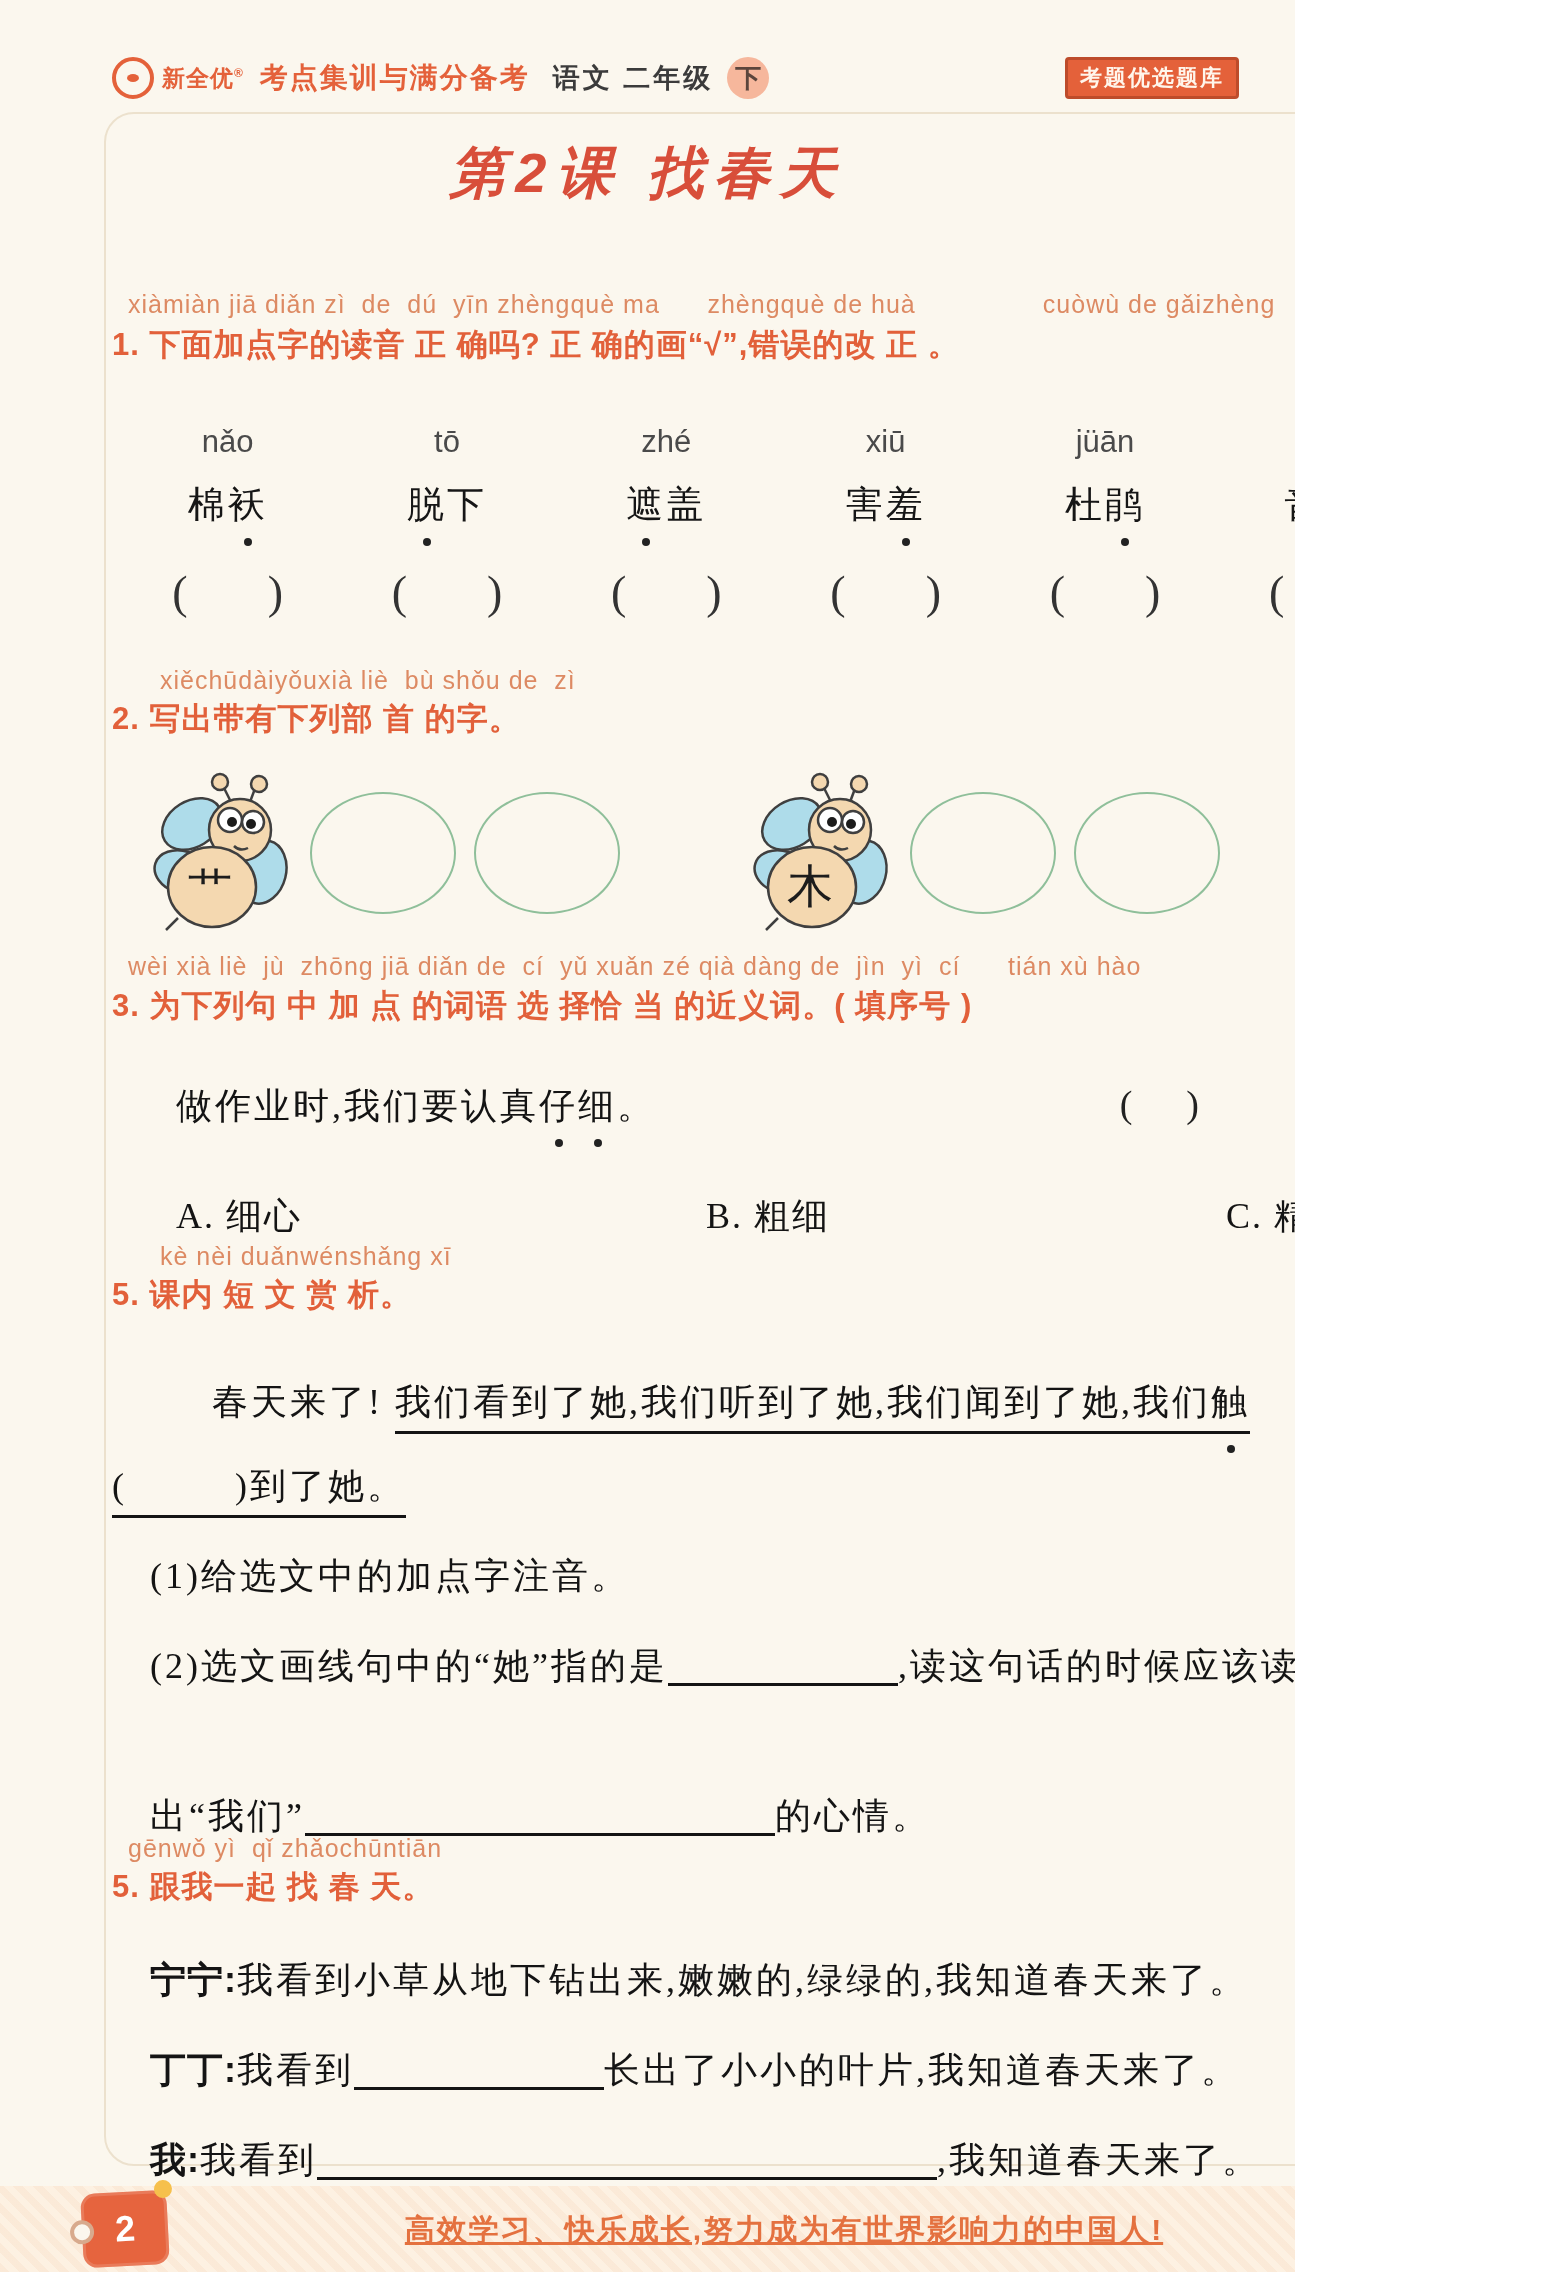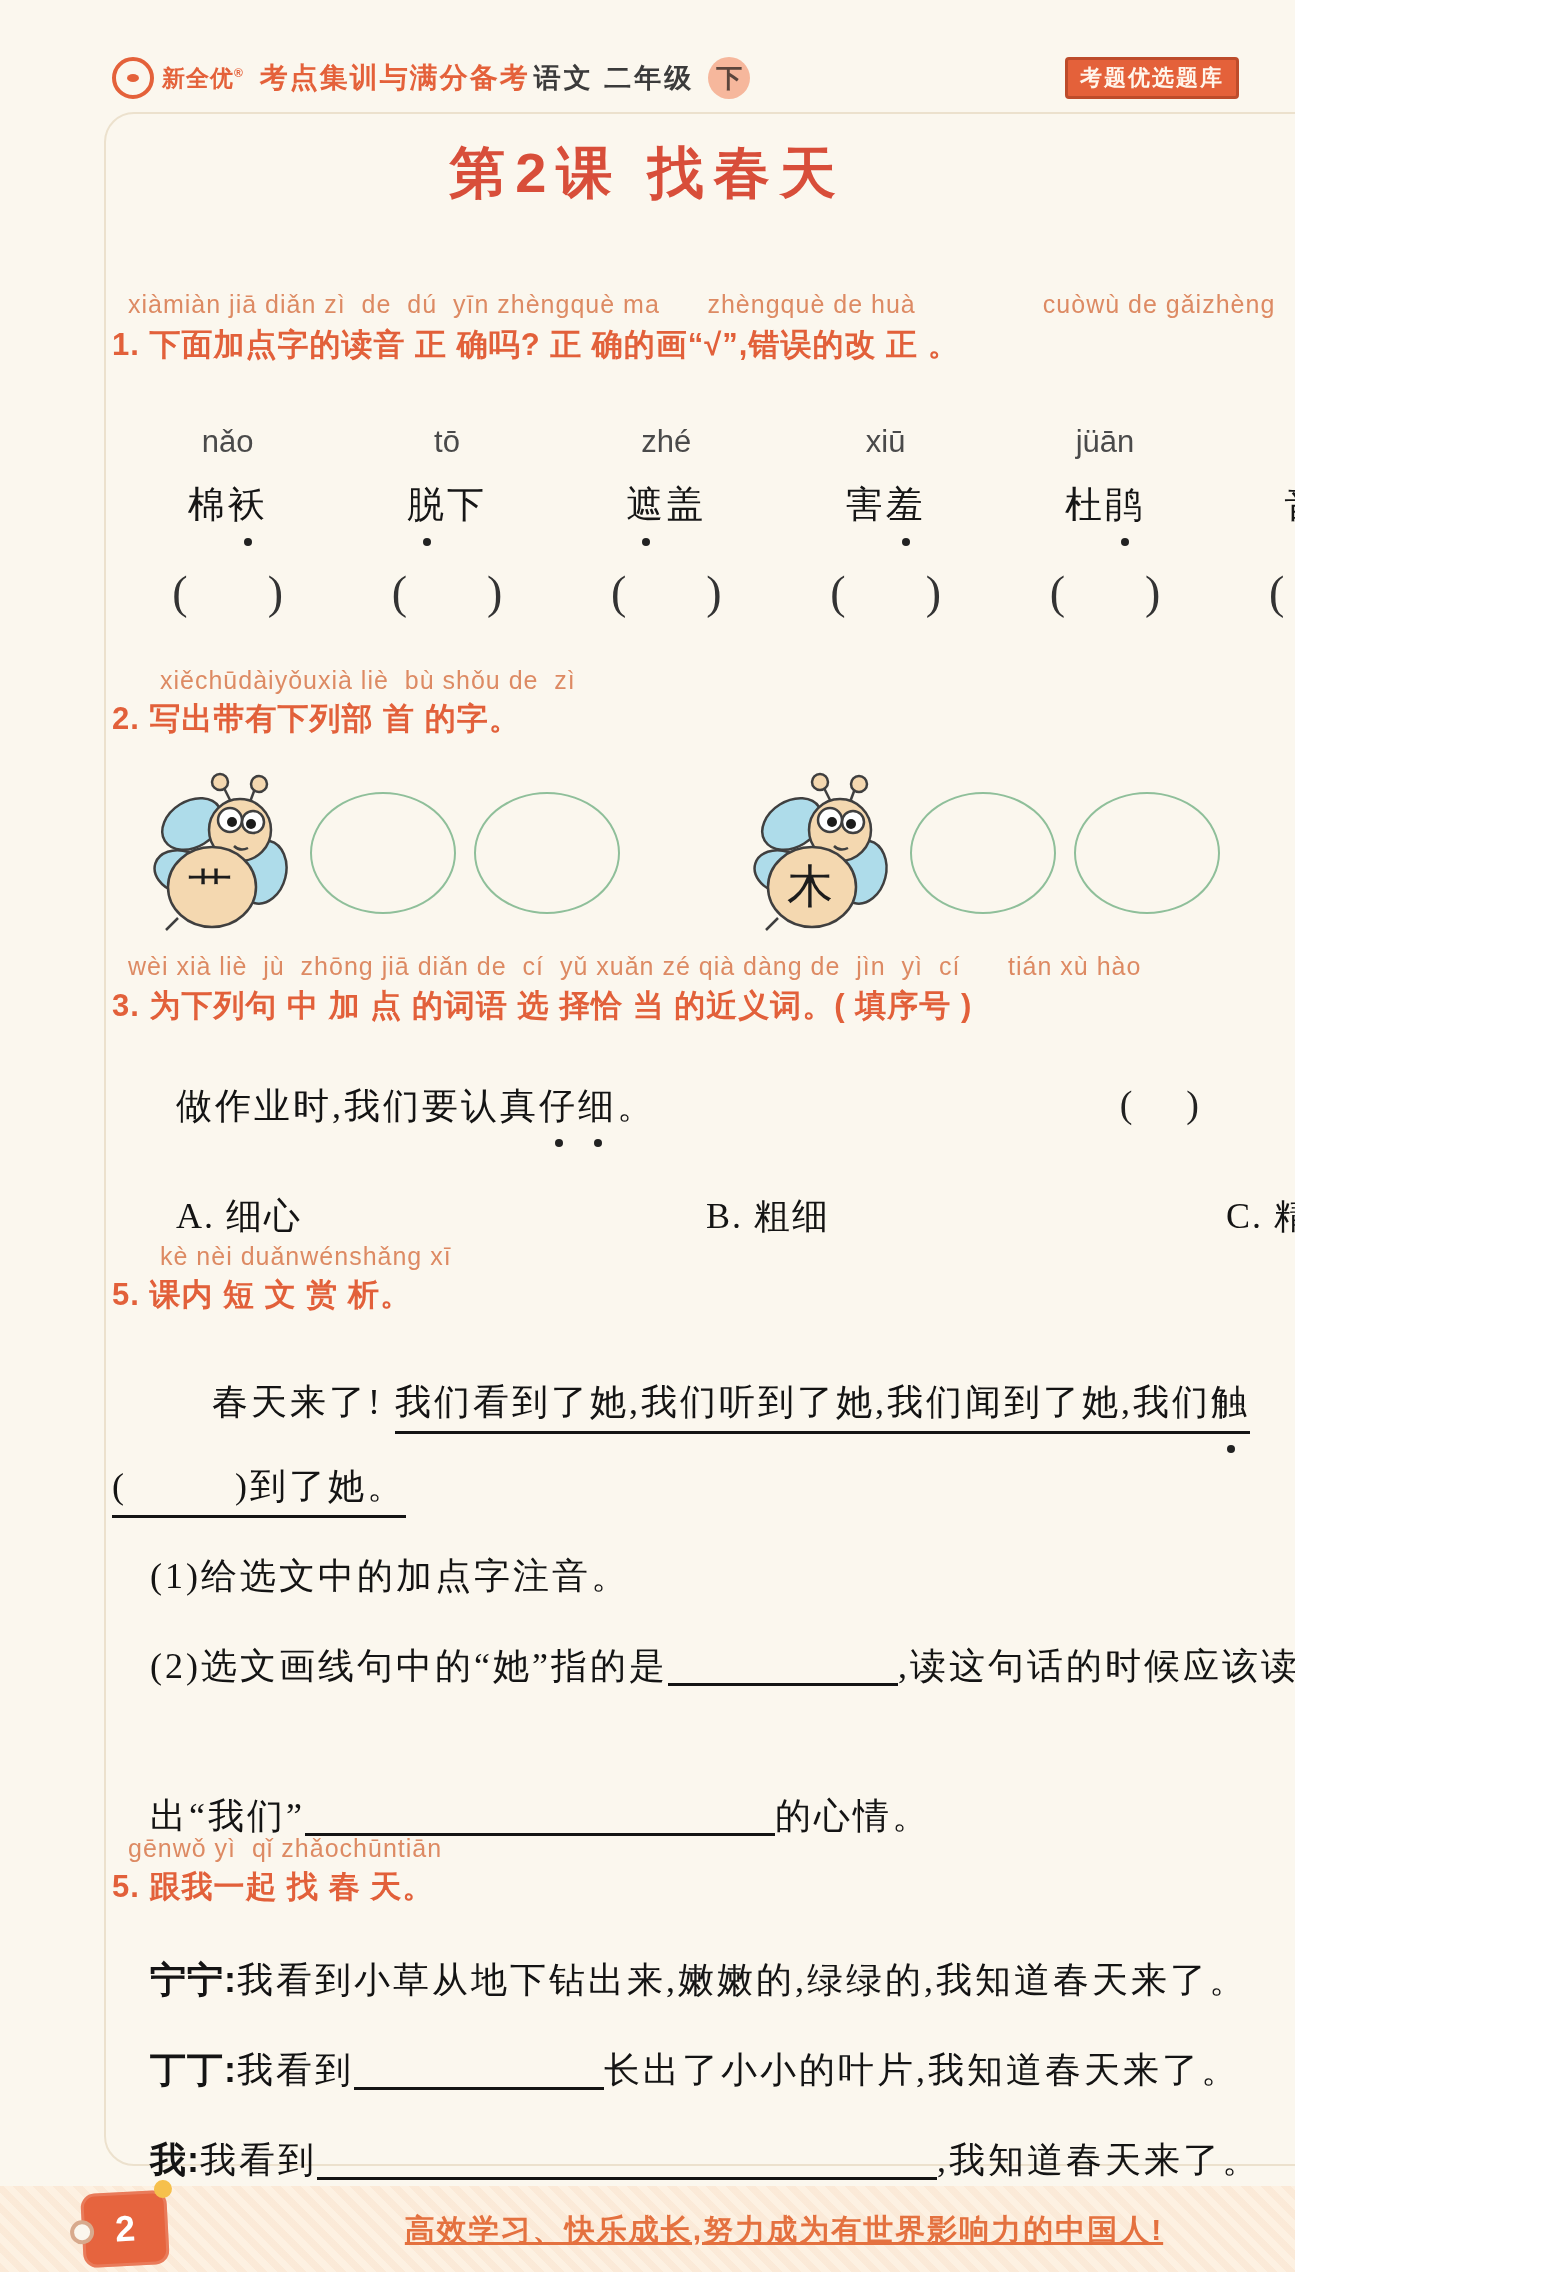--- a/index.html
+++ b/index.html
@@ -8,28 +8,28 @@
   .frame{position:absolute;left:104px;top:112px;width:1356px;height:2050px;
          border:2px solid #ece1cd;border-radius:30px;}
   
   .header{position:absolute;left:112px;top:54px;right:56px;height:48px;display:flex;align-items:center;}
   .logo-mark{width:34px;height:34px;border:4px solid #e4613a;border-radius:50%;position:relative;flex:0 0 auto;}
   .logo-mark::after{content:"";position:absolute;left:50%;top:50%;width:12px;height:8px;
          border-radius:50%;background:#e4613a;transform:translate(-50%,-50%);}
   .logo-text{font-weight:bold;color:#e4613a;font-size:23px;margin-left:8px;letter-spacing:1px;}
   .logo-reg{font-size:12px;color:#e4613a;vertical-align:super;}
   .series{font-weight:bold;color:#e4613a;font-size:28px;margin-left:16px;letter-spacing:2px;}
-  .subject{color:#3b3b3b;font-size:27px;font-weight:bold;margin-left:4px;letter-spacing:3px;}
+  .subject{color:#3b3b3b;font-size:27px;font-weight:bold;margin-left:23px;letter-spacing:3px;}
   .vol-badge{width:42px;height:42px;border-radius:50%;background:#f6b79c;color:#5b453c;
          font-size:26px;font-weight:bold;display:flex;align-items:center;justify-content:center;margin-left:14px;}
   .right-badge{margin-left:auto;background:#e4613a;border:3px solid #bd4c2b;color:#fff6ec;
          font-size:22px;font-weight:bold;padding:3px 12px;border-radius:4px;letter-spacing:2px;}
   
   .title{position:absolute;top:136px;left:0;width:100%;text-align:center;
-         font-size:56px;font-weight:bold;color:#d84e3a;letter-spacing:10px;}
+         font-size:56px;font-weight:bold;color:#d84e3a;letter-spacing:10px;font-style:italic;}
   
   .py{position:absolute;color:#dd8a63;font-size:25px;white-space:pre;letter-spacing:1px;}
   .qt{position:absolute;color:#e2603a;font-size:31px;font-weight:bold;letter-spacing:1px;white-space:pre;}
   
   .row6{position:absolute;left:118px;width:1316px;display:flex;}
   .row6>div{flex:1;text-align:center;}
   .pinyin-cell{font-size:31px;color:#4a4a4a;}
   .word-cell{font-size:37px;color:#161616;font-family:"Liberation Serif",serif;letter-spacing:3px;}
   .dot-under{position:relative;display:inline-block;}
   .dot-under::after{content:"";position:absolute;left:50%;transform:translateX(-50%);

